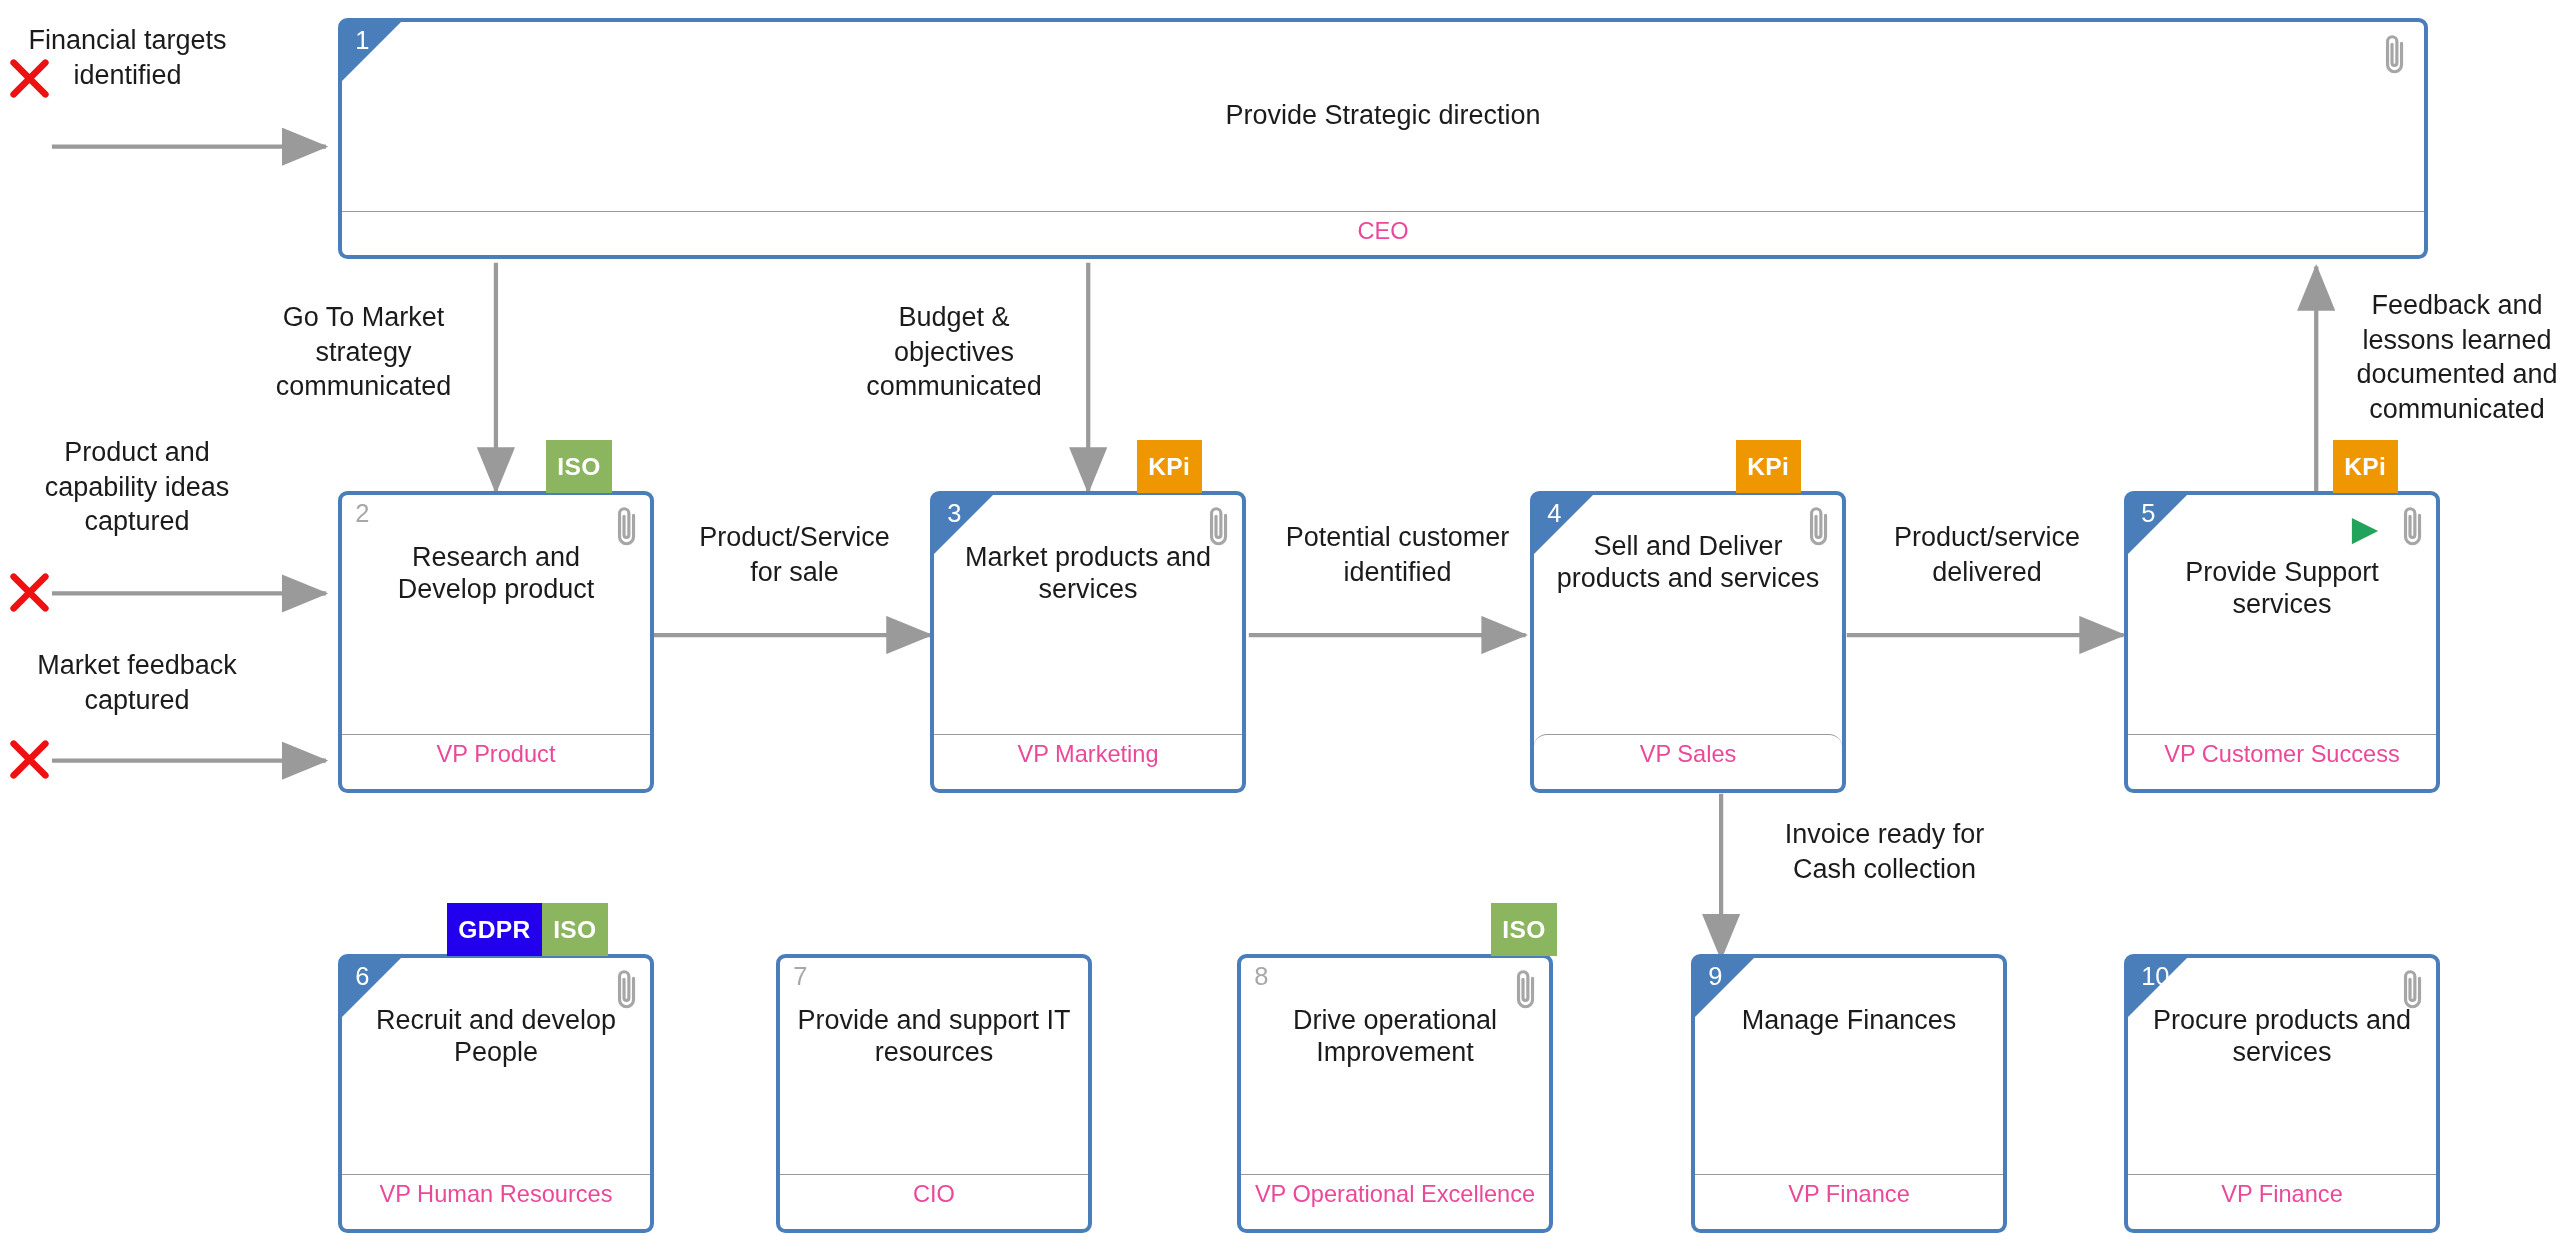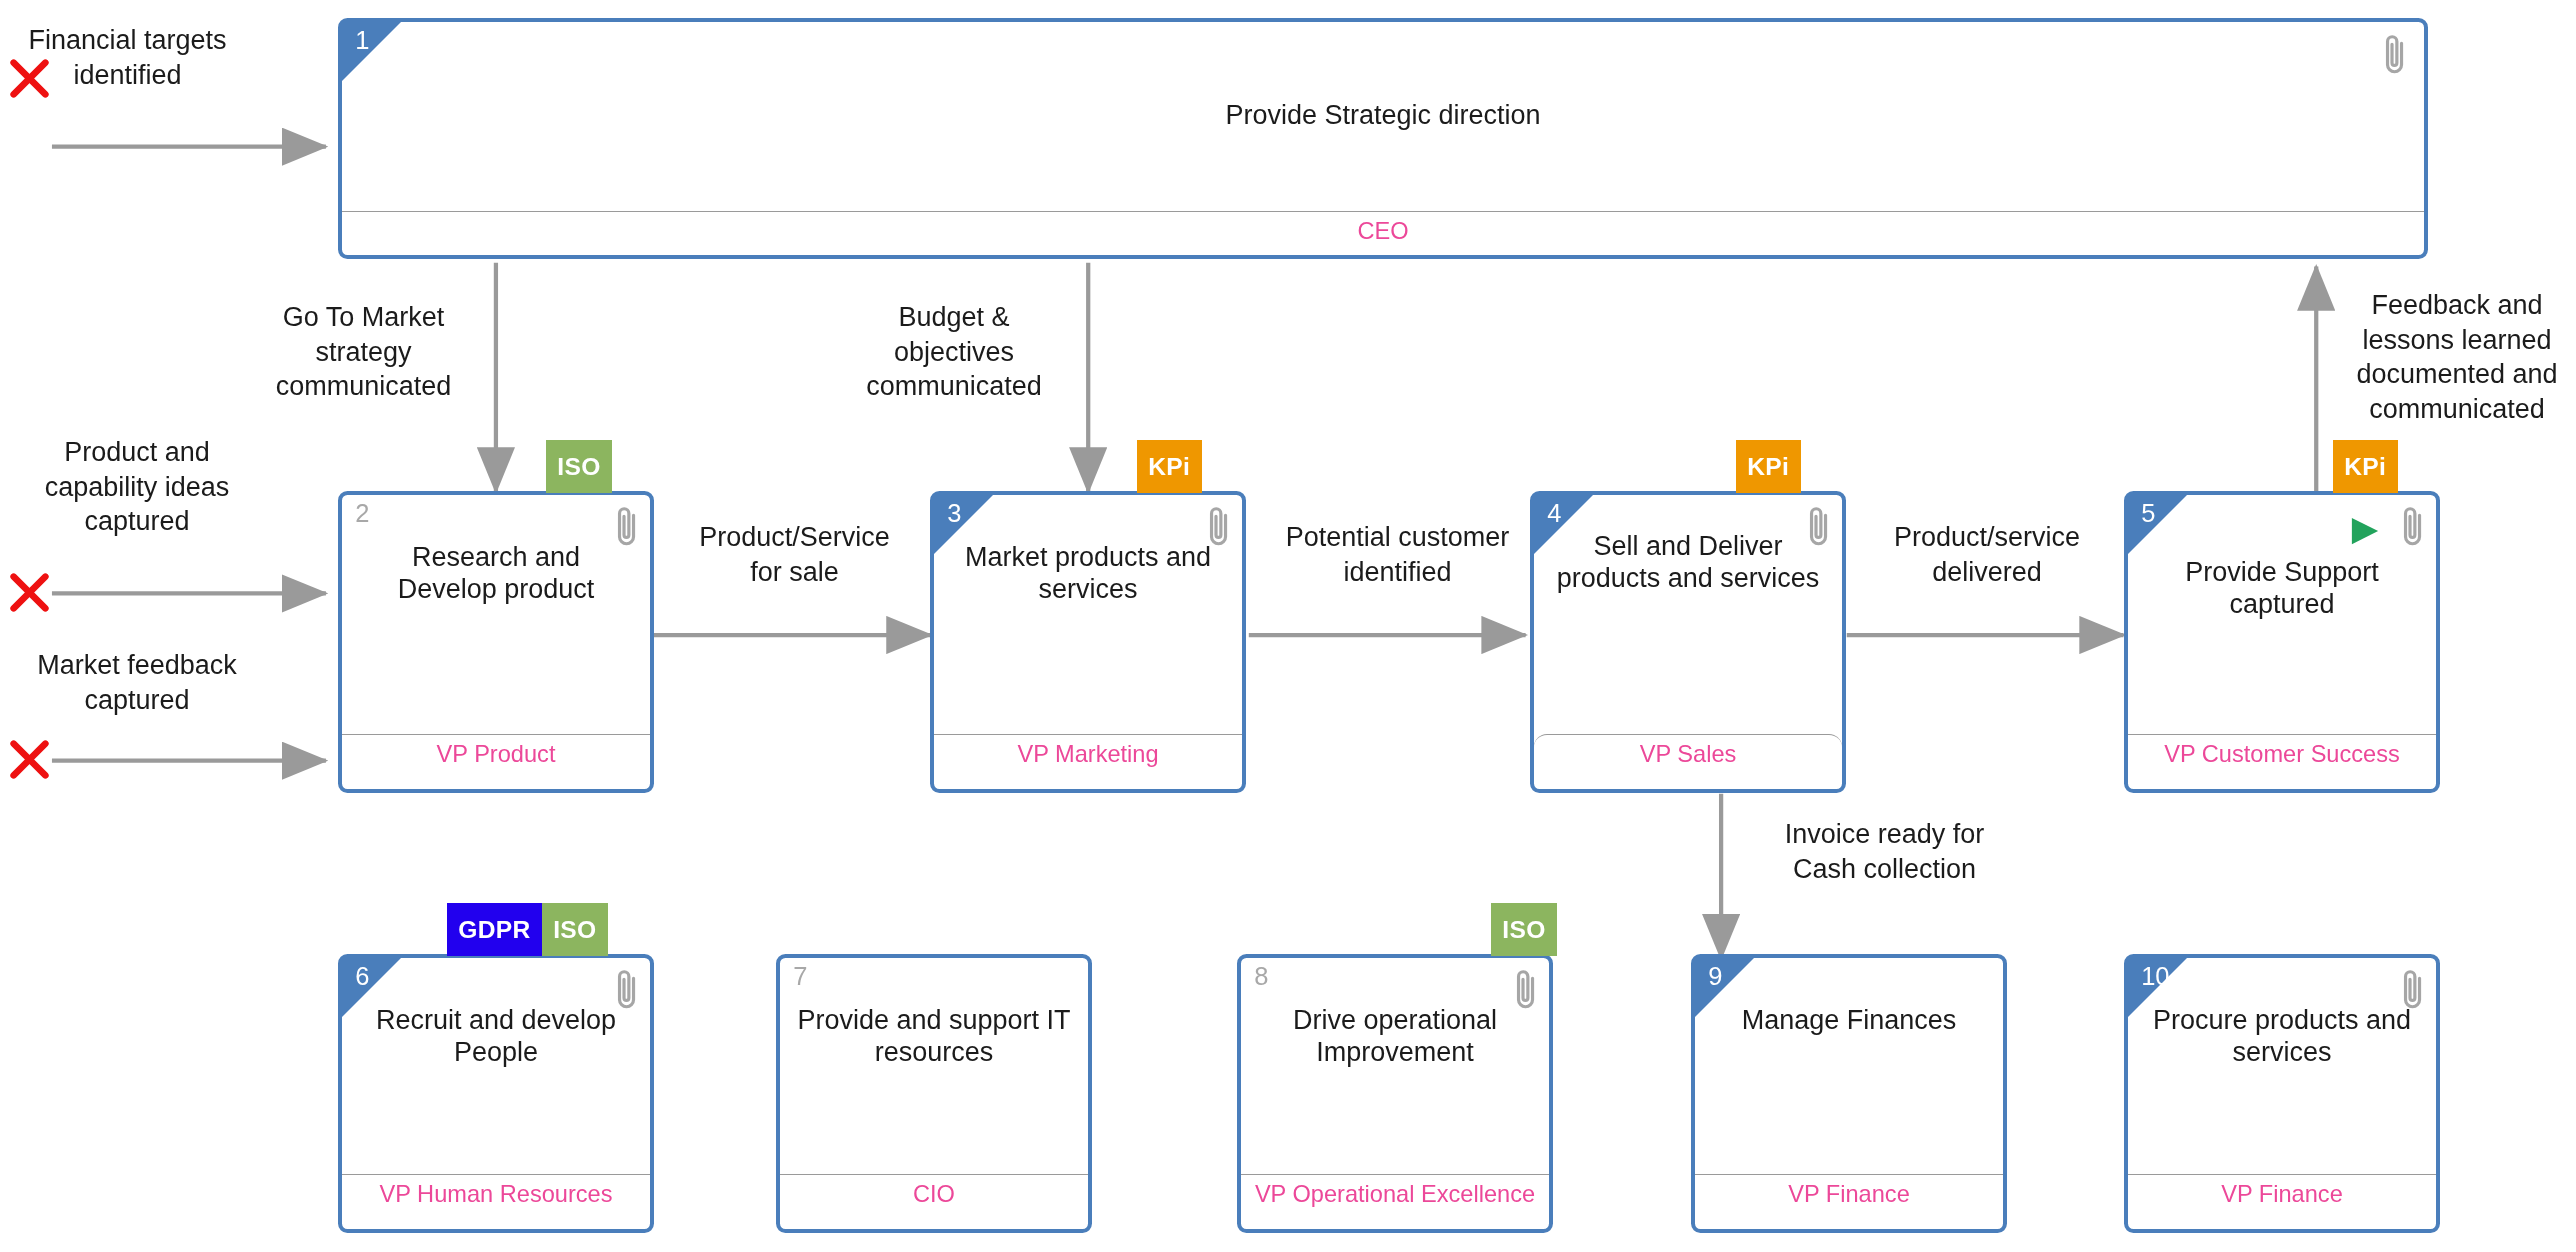--- a/index.html
+++ b/index.html
@@ -294,21 +294,21 @@
   <div class="pbox" style="left:2124px; top:491px; width:316px; height:302px;">
     <div class="pbox-inner">
       <div class="fold"></div>
       <div class="boxnum">5</div>
       <svg class="playicon" style="right:55px;" viewBox="0 0 34 32" xmlns="http://www.w3.org/2000/svg">
         <path d="M3,2 L31,16 L3,30 Z" fill="#22a35c"></path>
       </svg>
       <svg class="clip" viewBox="0 0 30 50" xmlns="http://www.w3.org/2000/svg">
         <path d="M22,13 L22,36 a7.5,7.5 0 0 1 -15,0 L7,11 a5,5 0 0 1 10,0 L17,34 a2.6,2.6 0 0 1 -5.2,0 L11.8,14" fill="none" stroke="#a6a6a6" stroke-width="3.4" stroke-linecap="round"></path>
       </svg>
-      <div class="boxtitle" style="top:62px;">Provide Support captured</div>
+      <div class="boxtitle" style="top:62px;">Provide Support services</div>
       <div class="rolebar" style="height:55px;">VP Customer Success</div>
     </div>
   </div>
 
   <div class="badges" style="left:447px; top:903px;">
     <div class="badge" style="background:#2200ee;">GDPR</div>
     <div class="badge" style="background:#8cb55f;">ISO</div>
   </div>
   <div class="pbox" style="left:338px; top:954px; width:316px; height:279px;">
     <div class="pbox-inner">

